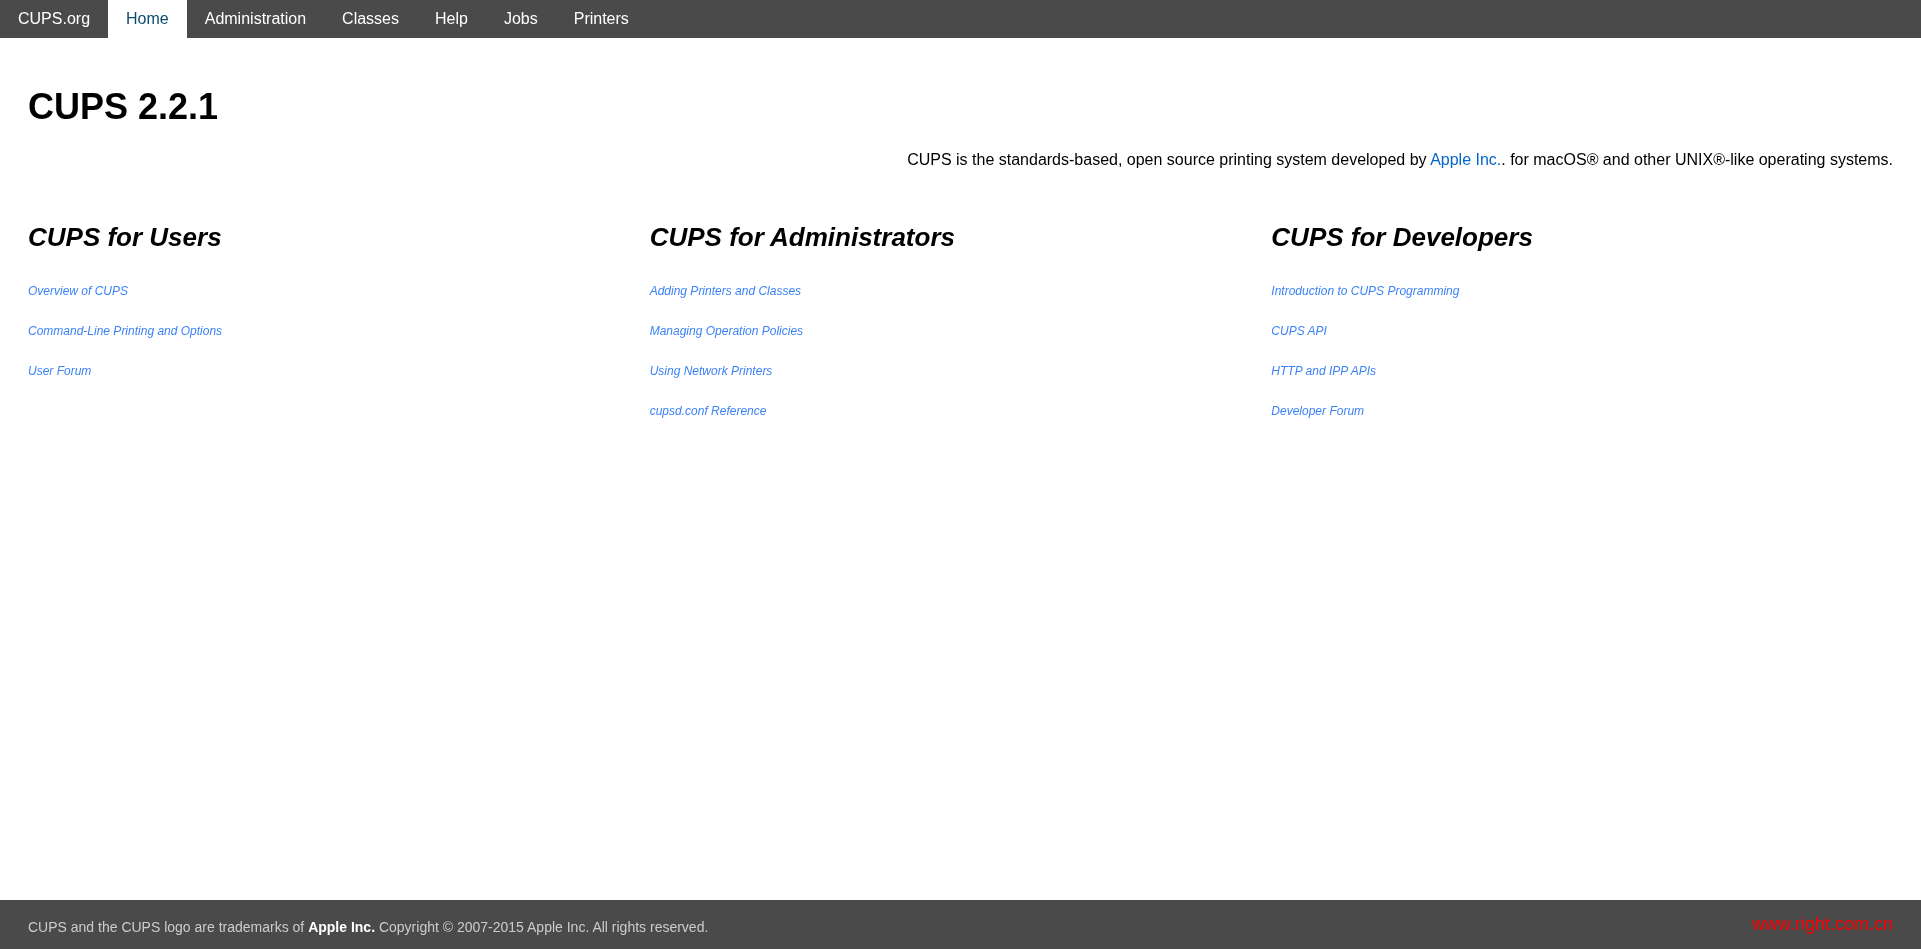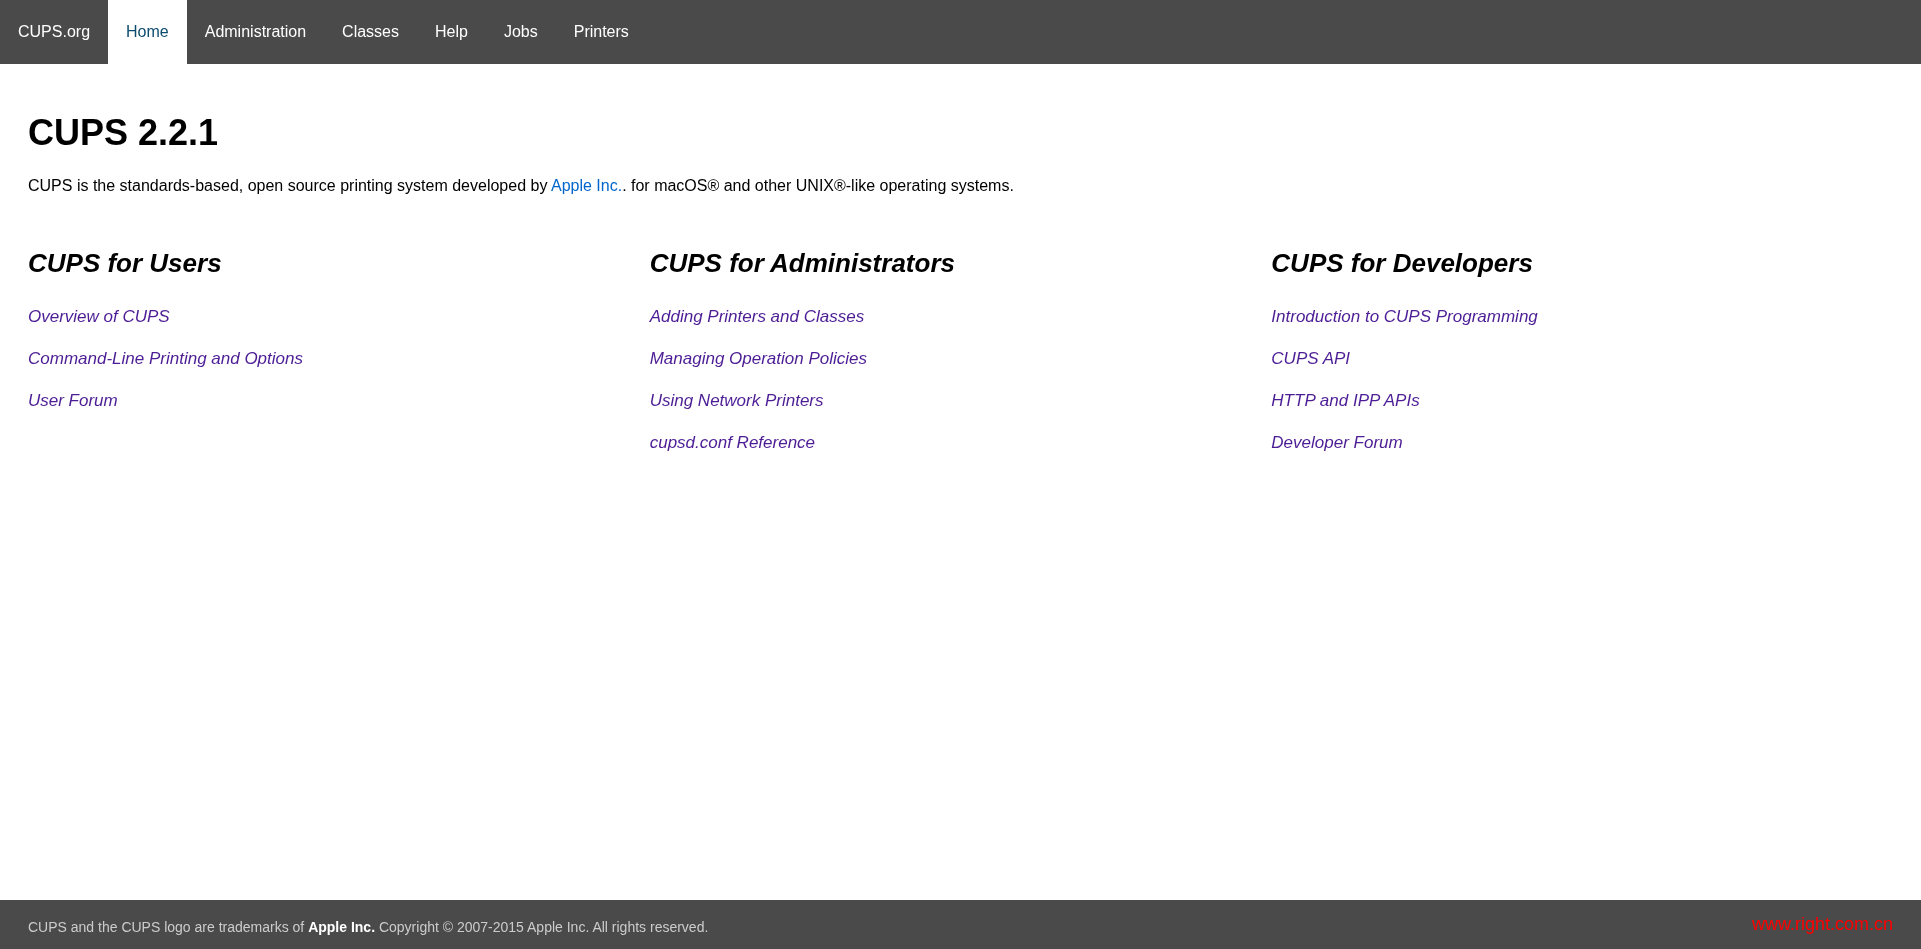--- a/index.html
+++ b/index.html
@@ -16,21 +16,21 @@
       min-height: 949px;
       display: flex;
       flex-direction: column;
     }
 
     
     nav {
       background: #4a4a4a;
       display: flex;
       align-items: stretch;
-      height: 64px;
+      height: 38px;
     }
 
     nav a {
       color: #ffffff;
       text-decoration: none;
       padding: 0 18px;
       display: flex;
       align-items: center;
       font-size: 16px;
     }
@@ -51,20 +51,21 @@
       font-weight: bold;
       margin-bottom: 20px;
       color: #000000;
     }
 
     .intro-text {
       font-size: 16px;
       color: #000000;
       margin-bottom: 50px;
       line-height: 1.5;
+      text-align: right;
     }
 
     .intro-text a {
       color: #0066cc;
       text-decoration: none;
     }
 
     
     .columns {
       display: flex;
@@ -87,23 +88,23 @@
     .column ul {
       list-style: none;
       padding: 0;
     }
 
     .column ul li {
       margin-bottom: 22px;
     }
 
     .column ul li a {
-      color: #4c1d95;
+      color: #3b82f6;
       text-decoration: none;
-      font-size: 17px;
+      font-size: 12px;
     }
 
     
     footer {
       background: #4a4a4a;
       color: #cccccc;
       padding: 14px 28px;
       display: flex;
       justify-content: space-between;
       align-items: flex-end;

